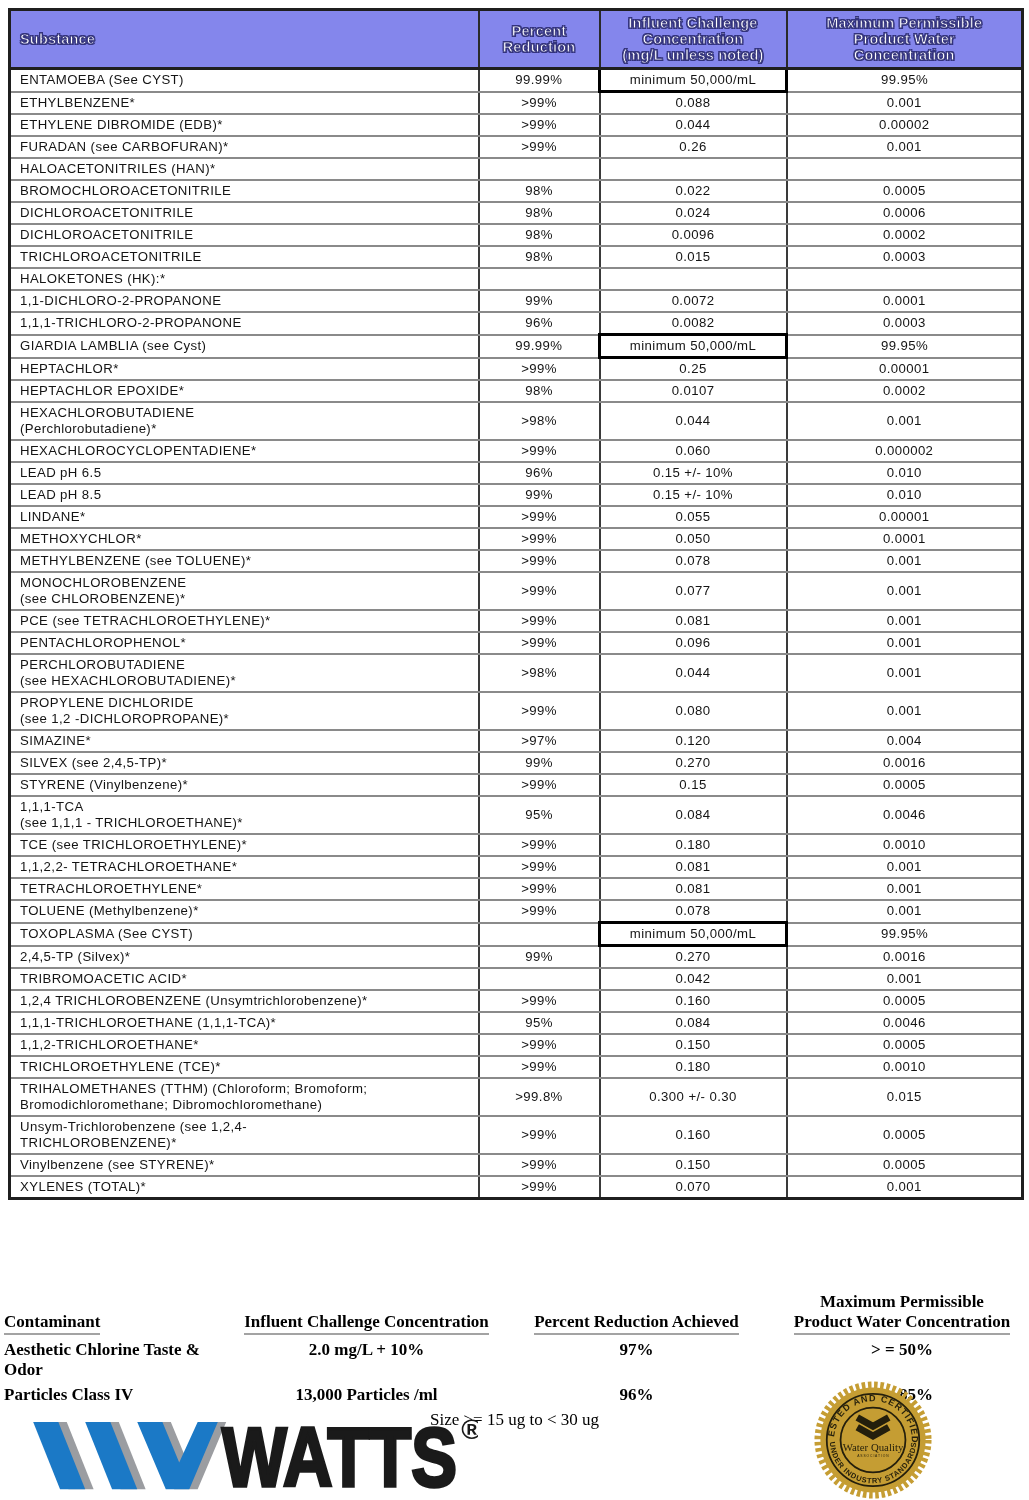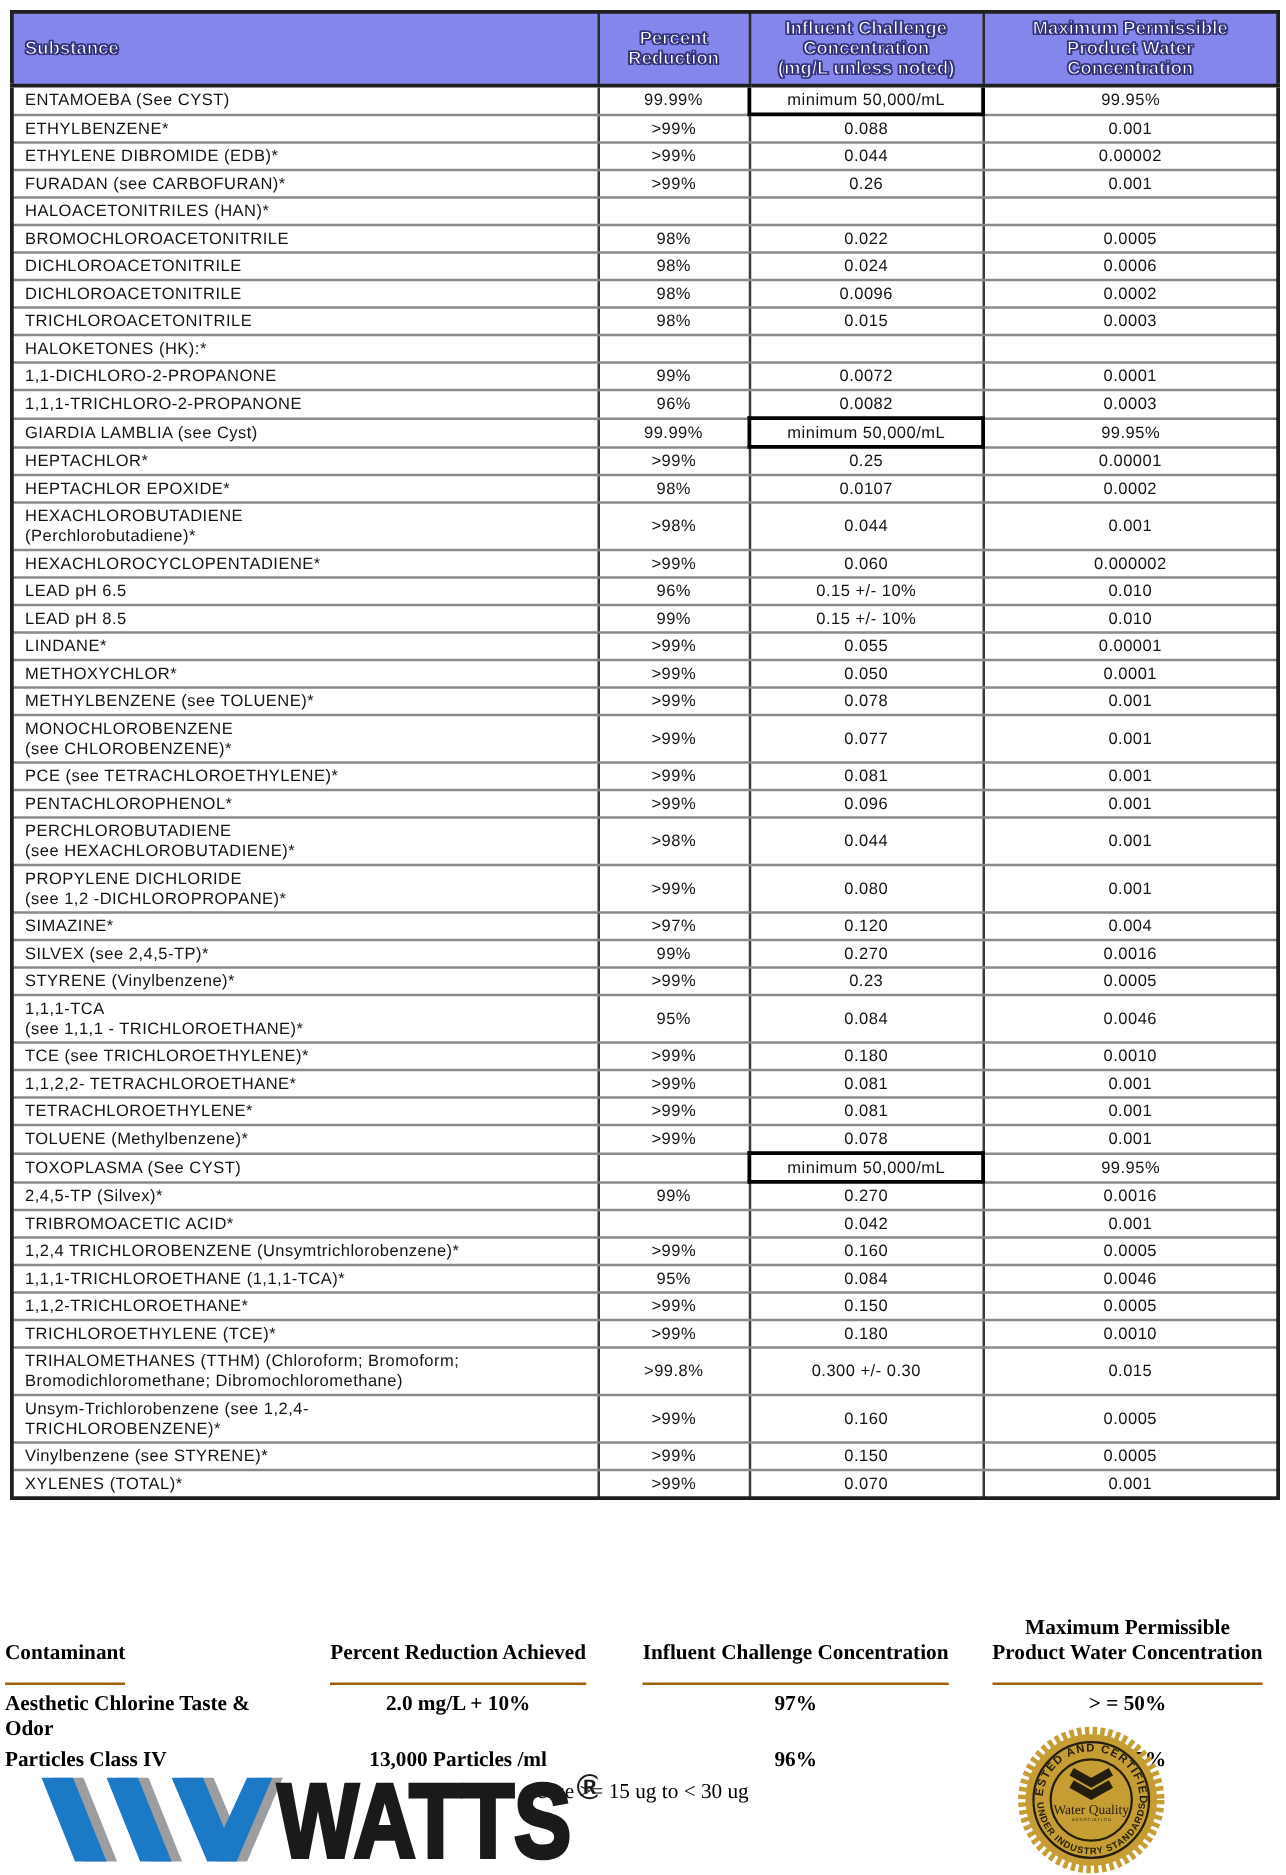--- a/index.html
+++ b/index.html
@@ -64,21 +64,21 @@
     font-family: "Liberation Serif", serif;
     color: #000;
     font-size: 17px;
   }
   .sumgrid { display: grid; grid-template-columns: 235px 255px 285px 246px; }
   .sumhead { align-items: end; }
   .sumgrid .cell { padding: 1px 0; }
   .sumgrid .c1 { text-align: left; }
   .sumgrid .c2, .sumgrid .c3, .sumgrid .c4 { text-align: center; }
   .sumgrid .hd { font-weight: bold; }
-  .sumgrid .ul { display: inline-block; border-bottom: 2px solid #a16207; padding-bottom: 14px; }
+  .sumgrid .ul { display: inline-block; border-bottom: 2px solid #a3a3a3; padding-bottom: 1px; }
   .sumrow .cell { padding-top: 4px; font-weight: bold; }
   .size-note { margin-top: 4px; font-size: 17px; text-align: center; }
 
   
   .watts-logo { position: absolute; left: 8px; top: 1412px; }
   .seal { position: absolute; left: 812px; top: 1380px; }
 </style>
 </head>
 <body>
 
@@ -279,21 +279,21 @@
         </tr>
         <tr>
           <td class="substance">SILVEX (see 2,4,5-TP)*</td>
           <td>99%</td>
           <td>0.270</td>
           <td>0.0016</td>
         </tr>
         <tr>
           <td class="substance">STYRENE (Vinylbenzene)*</td>
           <td>&gt;99%</td>
-          <td>0.23</td>
+          <td>0.15</td>
           <td>0.0005</td>
         </tr>
         <tr>
           <td class="substance">1,1,1-TCA
 (see 1,1,1 - TRICHLOROETHANE)*</td>
           <td>95%</td>
           <td>0.084</td>
           <td>0.0046</td>
         </tr>
         <tr>
@@ -387,22 +387,22 @@
           <td>&gt;99%</td>
           <td>0.070</td>
           <td>0.001</td>
         </tr>
       </tbody>
   </table>
 
   <div class="summary">
     <div class="sumgrid sumhead">
       <div class="cell c1 hd"><span class="ul">Contaminant</span></div>
+      <div class="cell c2 hd"><span class="ul">Influent Challenge Concentration</span></div>
       <div class="cell c3 hd"><span class="ul">Percent Reduction Achieved</span></div>
-      <div class="cell c2 hd"><span class="ul">Influent Challenge Concentration</span></div>
       <div class="cell c4 hd">
         <span>Maximum Permissible</span><br>
         <span class="ul">Product Water Concentration</span>
       </div>
     </div>
     <div id="summary-rows">
         <div class="sumgrid sumrow">
           <div class="cell c1">Aesthetic Chlorine Taste &amp; Odor</div>
           <div class="cell c2">2.0 mg/L + 10%</div>
           <div class="cell c3">97%</div>

